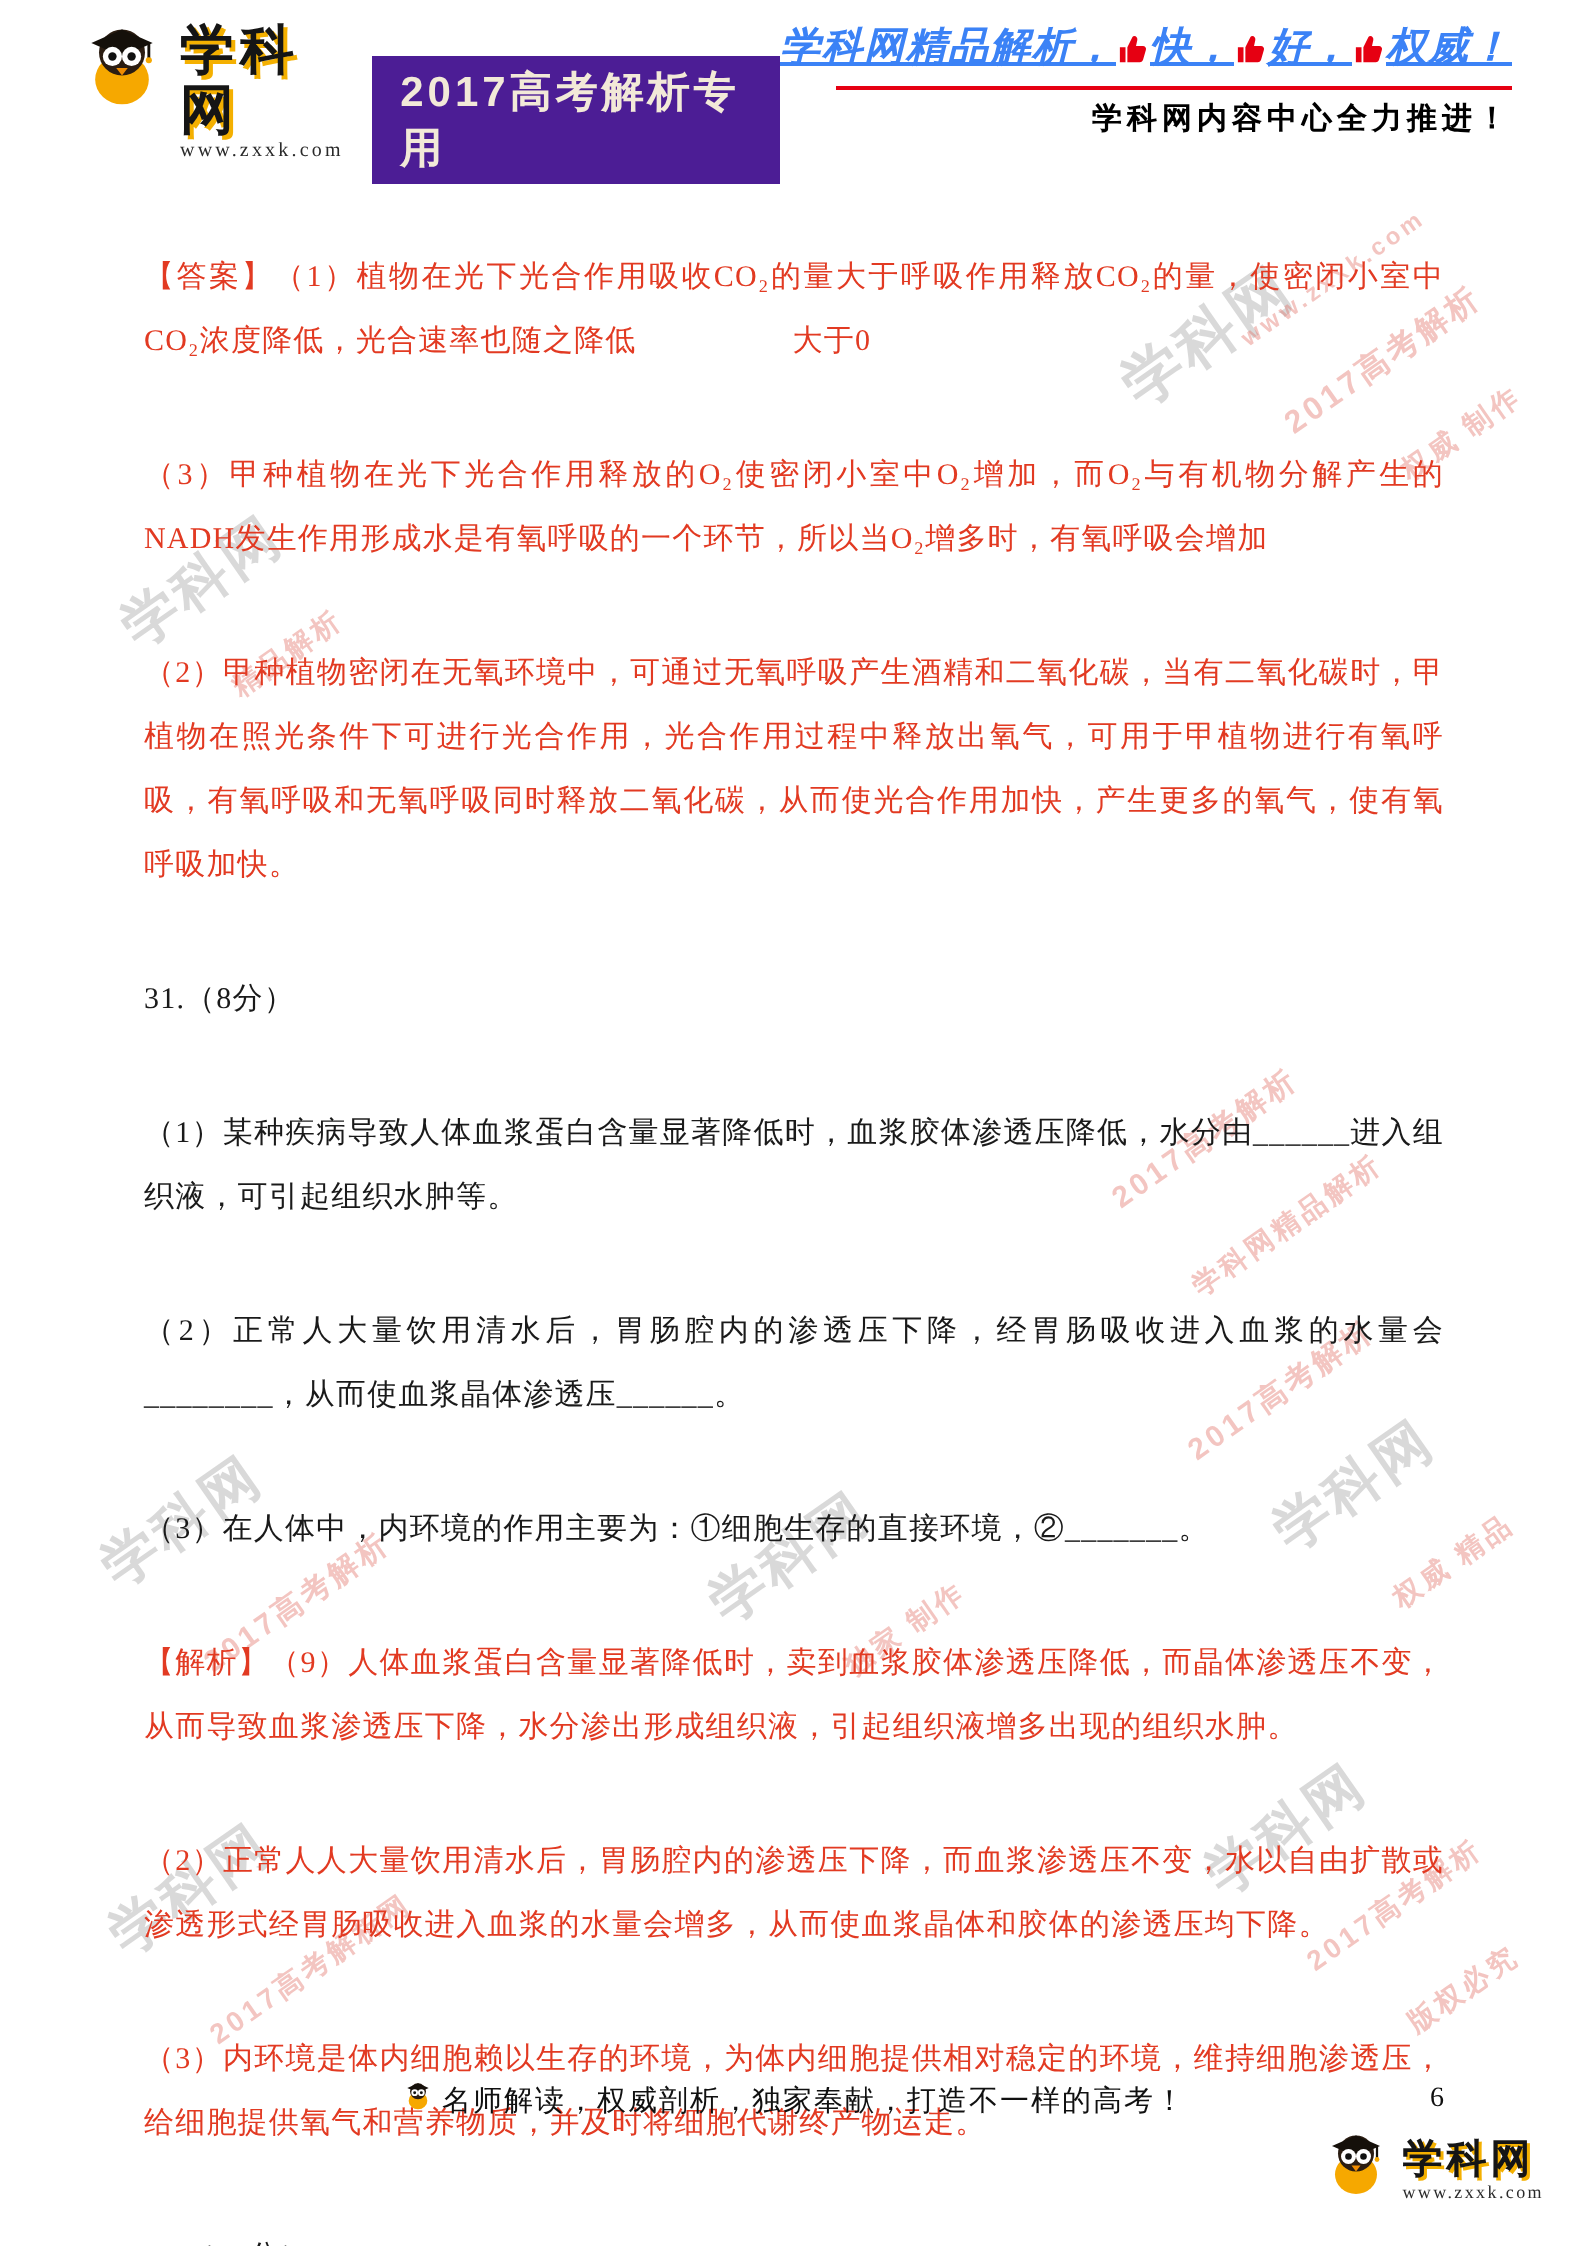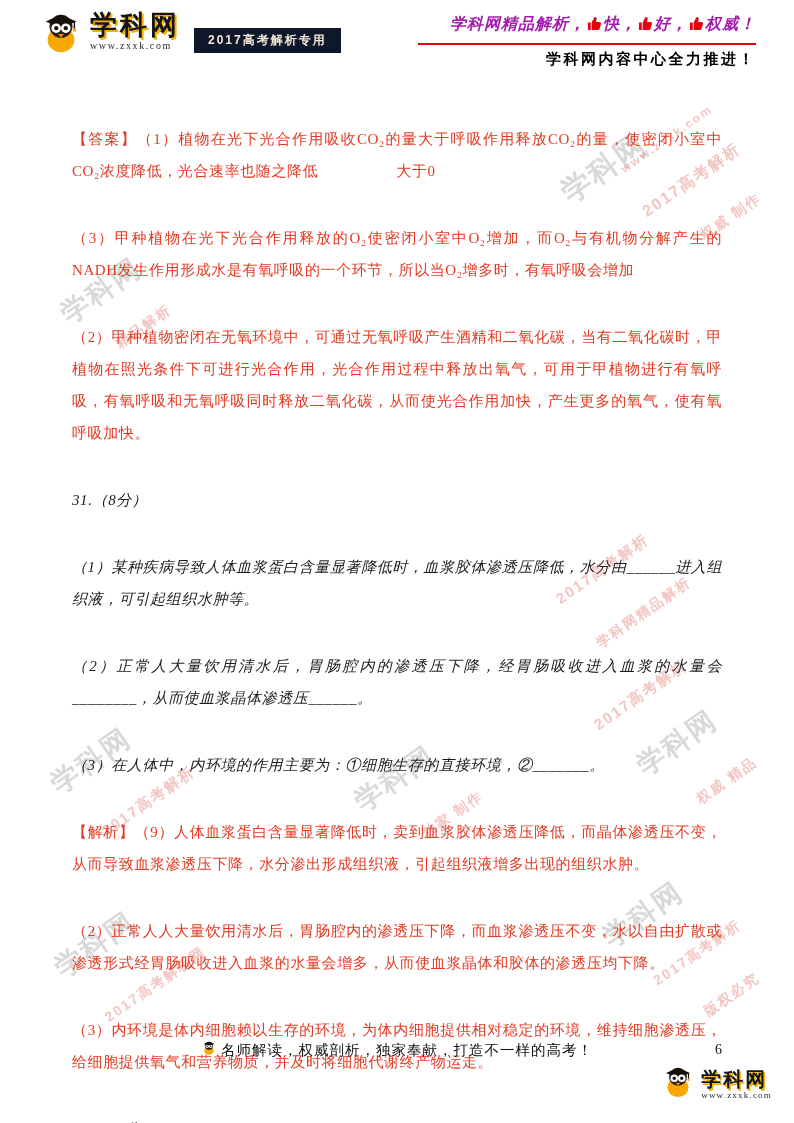--- a/index.html
+++ b/index.html
@@ -36,30 +36,30 @@
   .brand { display:flex; align-items:flex-start; }
   .brand-text { margin-left:6px; }
   .brand-name {
     font-family:"Liberation Sans", sans-serif;
     font-size:27px; font-weight:bold; color:#151515;
     letter-spacing:3px; line-height:30px;
     text-shadow: 2px 2px 0 #f4b000;
   }
   .brand-url { font-size:10px; color:#2a2a2a; letter-spacing:1.6px; }
   .badge {
-    background:#0f172a; color:#f2e9d8;
+    background:#4c1d95; color:#f2e9d8;
     font-family:"Liberation Sans", sans-serif;
-    font-weight:bold; font-size:12px; letter-spacing:2px;
+    font-weight:bold; font-size:21px; letter-spacing:2px;
     padding:4px 14px; margin-left:14px; margin-top:18px;
   }
   .slogan-block { text-align:right; }
   .slogan-main {
-    color:#a21caf; font-size:16px; font-weight:bold; font-style:italic;
+    color:#3b82f6; font-size:20px; font-weight:bold; font-style:italic;
     font-family:"Liberation Sans", sans-serif; letter-spacing:1px;
-    line-height:28px; white-space:nowrap;
+    line-height:28px; white-space:nowrap;text-decoration:underline;
   }
   .thumb { display:inline-block; vertical-align:-2px; margin:0 1px; }
   .slogan-divider {
     border-top:2px solid #e60012;
     width:338px; margin:3px 0 5px auto;
   }
   .slogan-sub {
     color:#000000; font-size:15px; font-weight:bold;
     font-family:"Liberation Sans", sans-serif; letter-spacing:2.5px;
   }
@@ -68,21 +68,21 @@
   .content {
     position:absolute; top:88px; left:72px; width:650px;
     text-align:justify; z-index:1;
   }
   .para {
     font-size:15px; line-height:32px; letter-spacing:0.6px;
     margin-bottom:2px;
     margin-top:35px;
   }
   .para.red   { color:#e23a22; }
-  .para.black { color:#1a1a1a;font-style:italic; }
+  .para.black { color:#1a1a1a; }
   .para.indent { text-indent:2em; }
 
   
   .footer {
     position:absolute; left:72px; width:650px; top:1040px;
     z-index:2; text-align:center;
   }
   .footer-slogan {
     display:inline-flex; align-items:center; gap:4px;
     font-size:14.5px; color:#101010; letter-spacing:1px;

